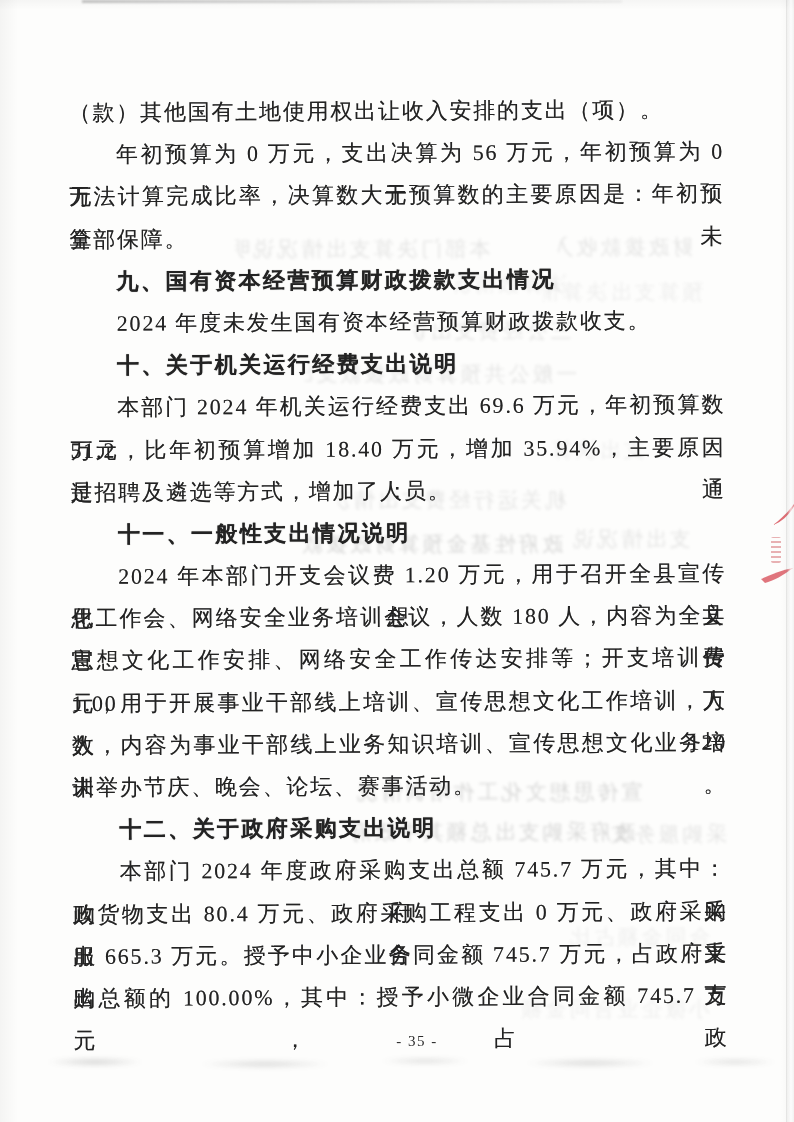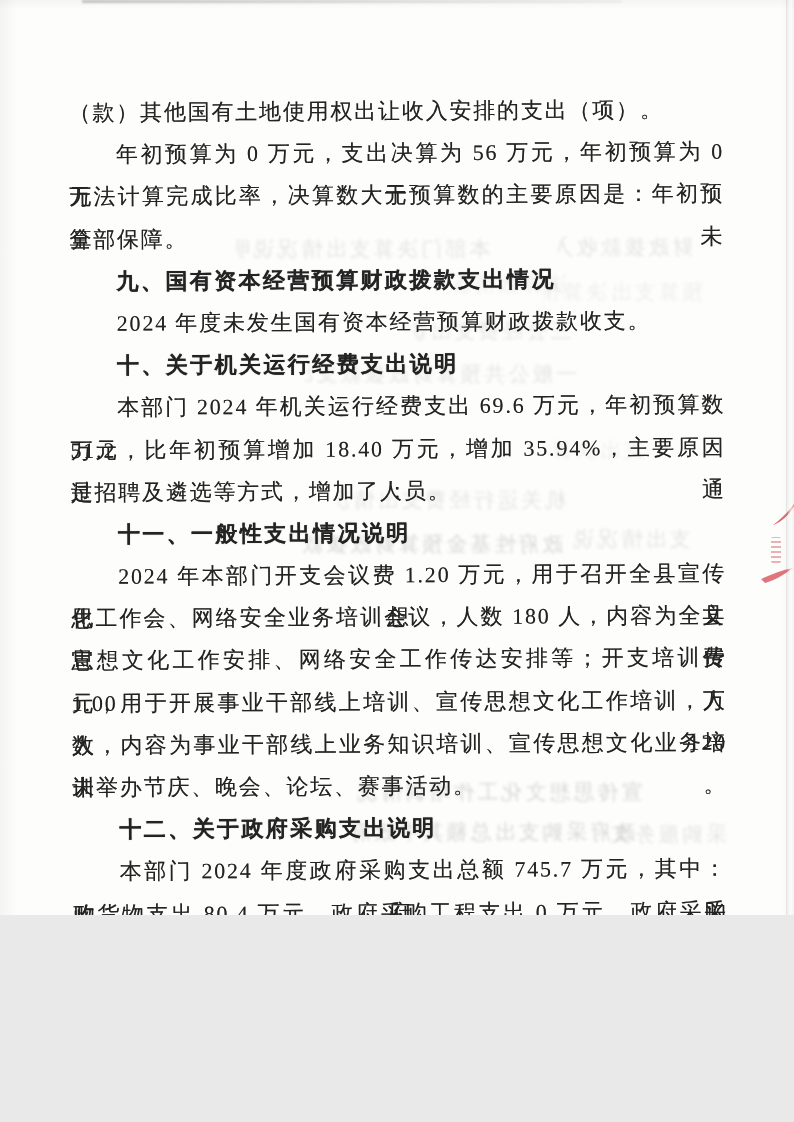--- a/index.html
+++ b/index.html
@@ -1,20 +1,20 @@
 <!DOCTYPE html>
 <html style="--paper: #fdfdfc; --ink: #232323; --bleed: #6f6f6f; --seal-red: #d8535c;"><head>
 <meta charset="utf-8">
 <style>
   :root{
     --paper:#fdfdfc; --ink:#232323; --seal-red:#d8535c; --bleed:#6f6f6f;
   }
   html,body{margin:0;padding:0;background:#e9e9e9;}
   .page{
-    position:relative; width:794px; height:915px; margin:0 auto;
+    position:relative; width:794px; height:1122px; margin:0 auto;
     background:var(--paper); overflow:hidden;
     font-family:"Liberation Serif","DejaVu Serif",serif;
   }
   
   .page::before{
     content:""; position:absolute; inset:0; pointer-events:none;
     background:
       linear-gradient(to right, rgba(0,0,0,.035), rgba(0,0,0,0) 18px),
       linear-gradient(to left, rgba(0,0,0,.03), rgba(0,0,0,0) 14px),
       linear-gradient(to bottom, rgba(0,0,0,.03), rgba(0,0,0,0) 10px);

